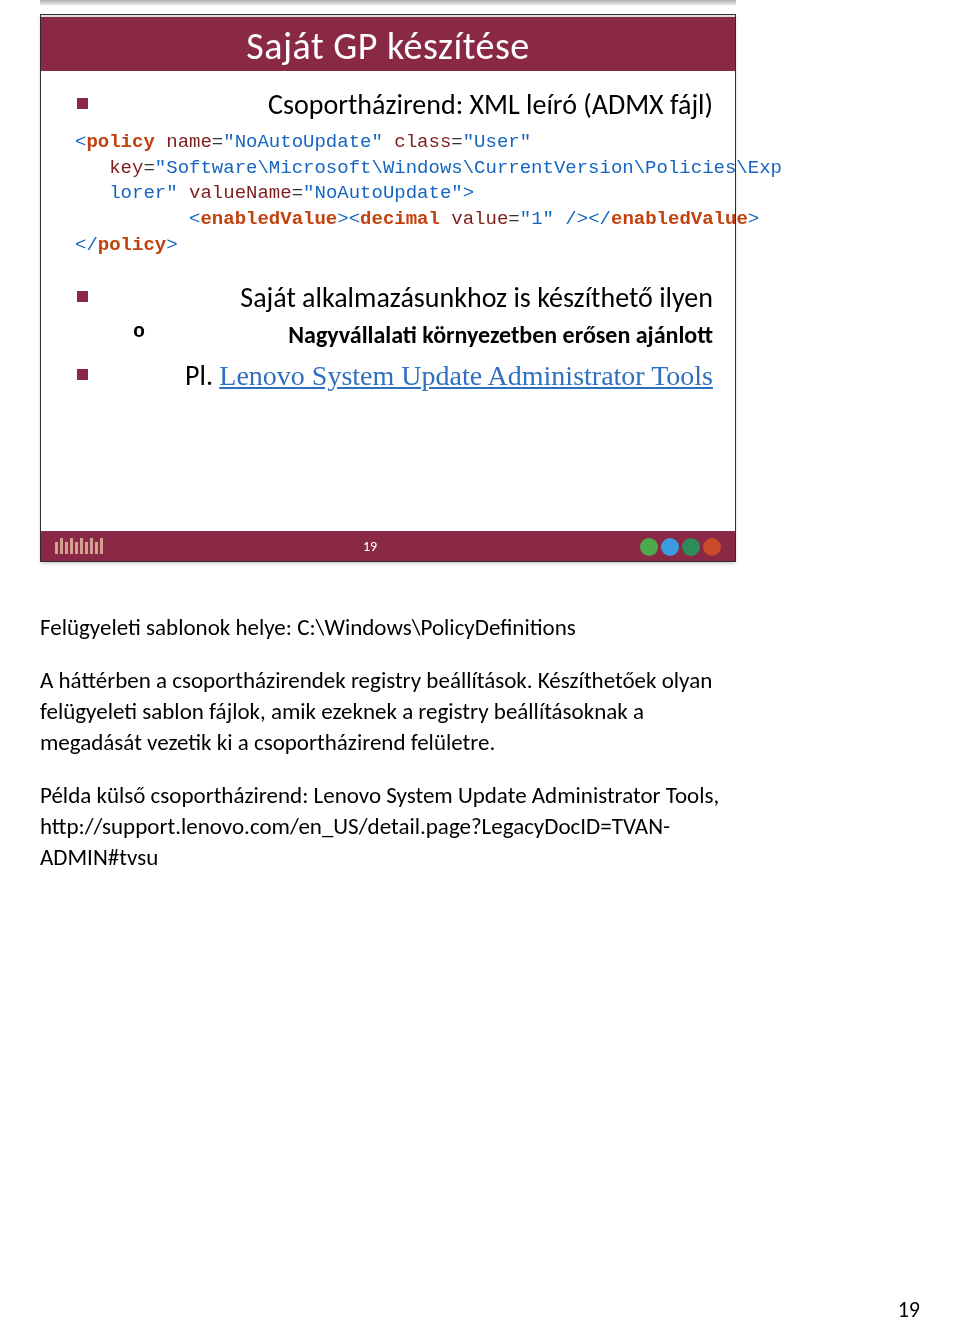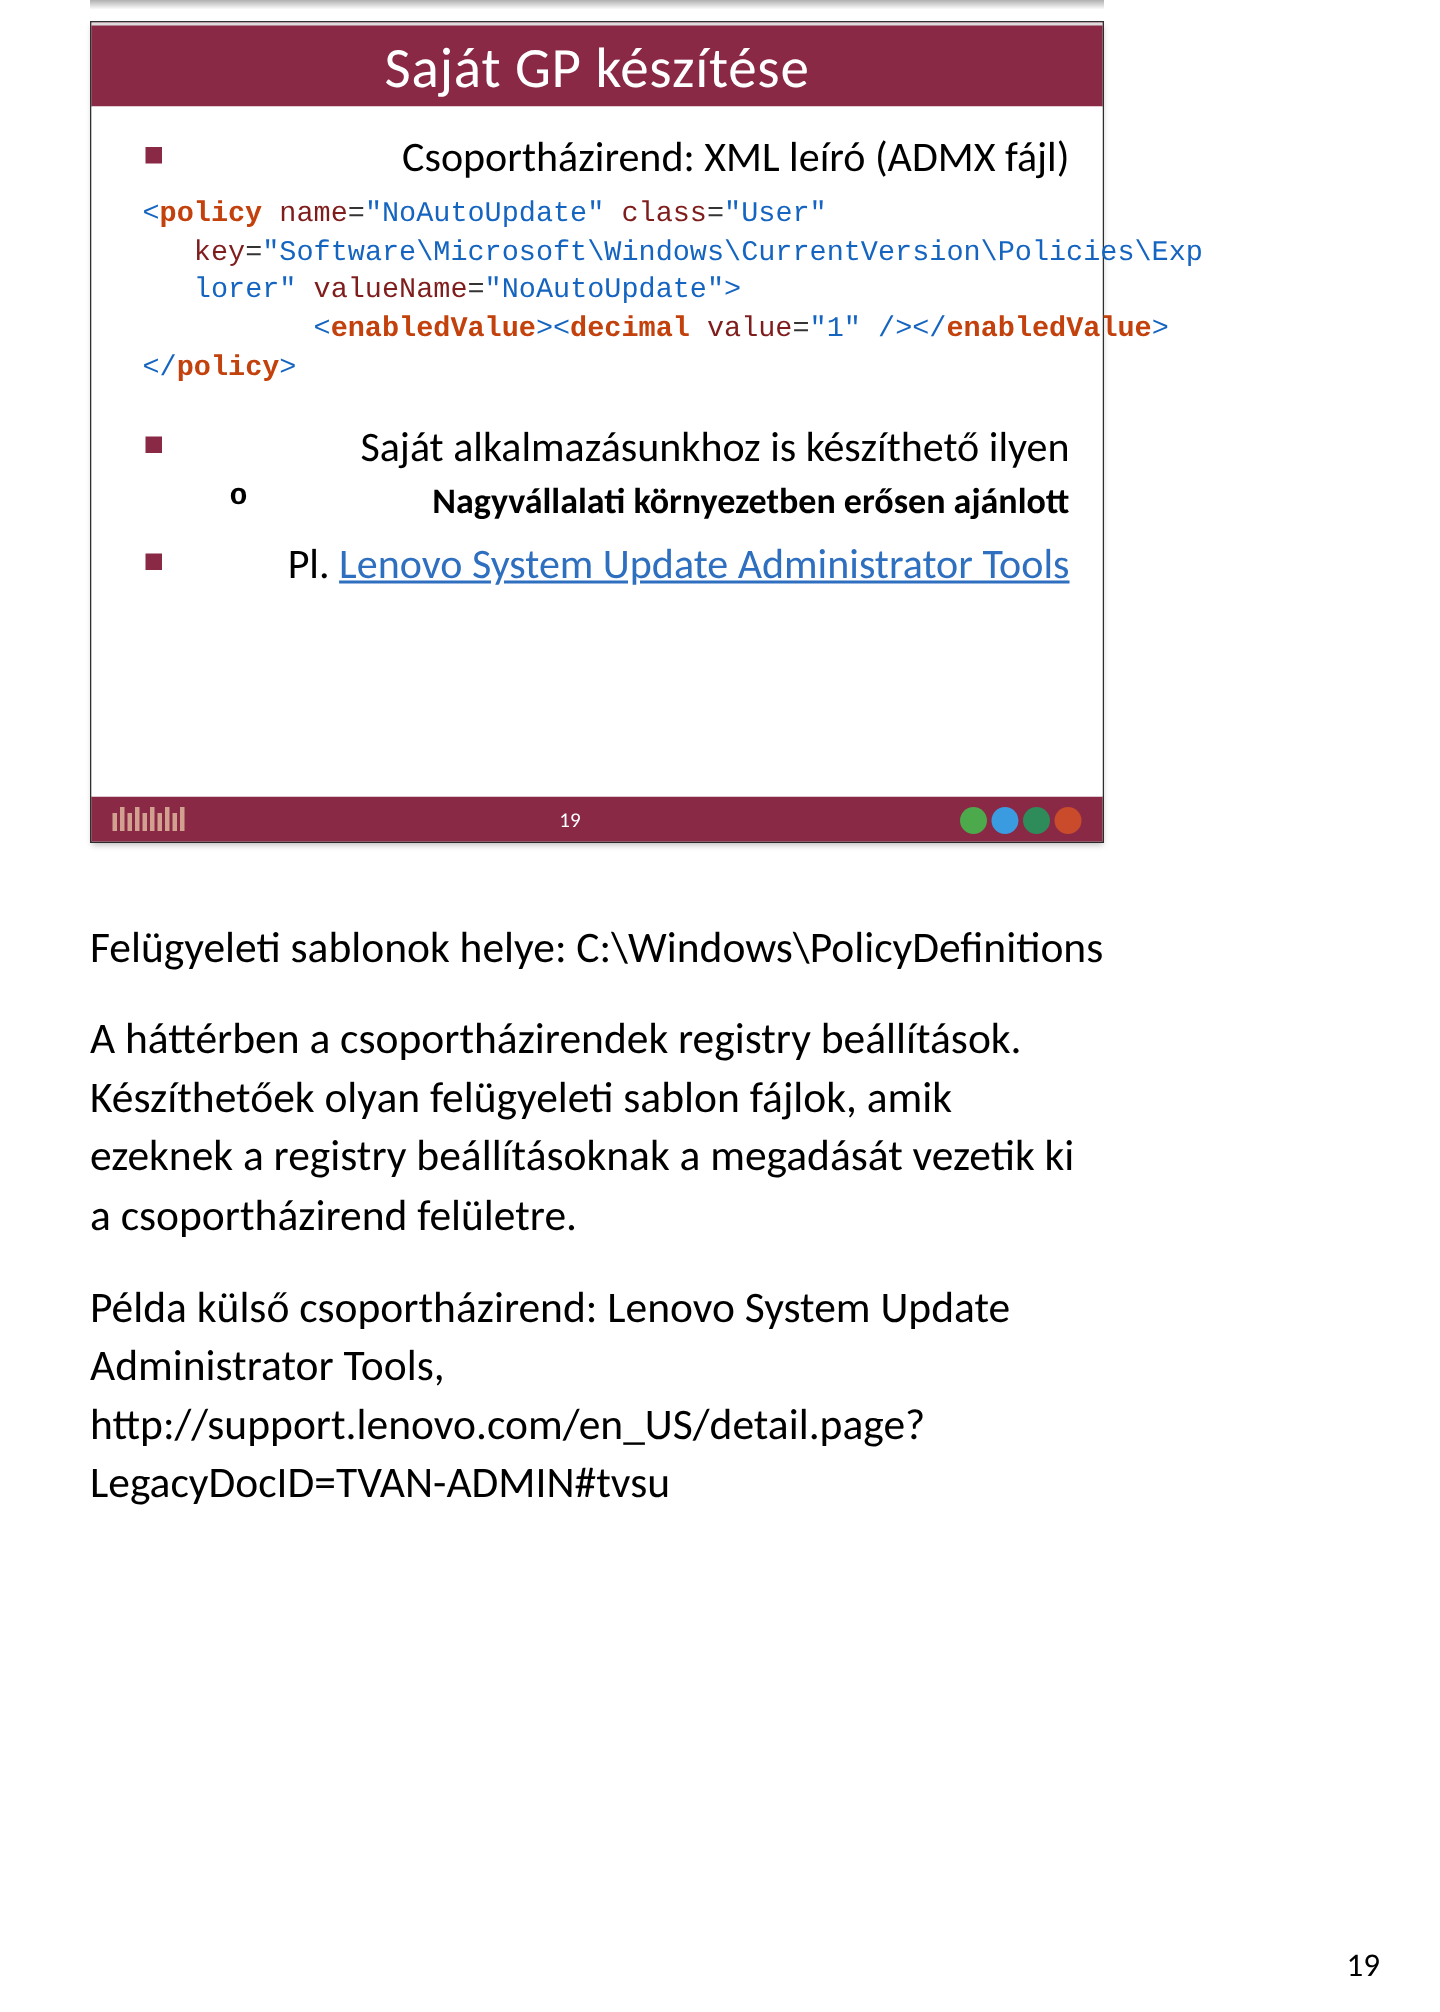--- a/index.html
+++ b/index.html
@@ -2,21 +2,21 @@
 <html><head>
 <meta charset="utf-8">
 <style>
   * { box-sizing: border-box; margin: 0; padding: 0; }
   body {
     background: #fff;
     font-family: Calibri, "Segoe UI", Arial, sans-serif;
     width: 960px;
     color: #000;
   }
-  .page { width: 776px; padding-left: 20px; }
+  .page { width: 776px; }
   .slide {
     margin: 8px 40px 0 40px;
     border: 1px solid #333;
   }
   .slide-inner {
     box-shadow: 0 2px 4px rgba(0,0,0,.25);
   }
   .title-bar {
     background: #8a2946;
     color: #fff;
@@ -72,21 +72,21 @@
     line-height: 1.35;
     padding-left: 12px;
     margin: 6px 0 12px 0;
     color: #333;
   }
   .code .tag  { color: #c2410c; font-weight: bold; }
   .code .attr { color: #7f1d1d; }
   .code .val  { color: #1565c0; }
   .code .angle{ color: #1565c0; }
 
-  .lnk { color: #2e6fbf; text-decoration: underline; }
+  .lnk { color: #2e6fbf; text-decoration: underline; font-family: Liberation Serif, serif; }
 
   .slide-footer {
     background: #8a2946;
     height: 30px;
     display: flex;
     align-items: center;
     justify-content: space-between;
     padding: 0 14px;
   }
   .footer-logo {
@@ -103,21 +103,21 @@
     margin-left:3px;vertical-align:middle;
   }
   .d1{background:#4caa4c;}
   .d2{background:#3b9be0;}
   .d3{background:#2e8c5a;}
   .d4{background:#c94b2b;}
 
   .notes {
     font-family: Calibri, "Segoe UI", Arial, sans-serif;
     padding: 50px 40px 0 40px;
-    font-size: 29px;
+    font-size: 23px;
     line-height: 1.35;
   }
   .notes p { margin-bottom: 22px; }
 
   .page-num {
     position: fixed;
     bottom: 18px;
     right: 40px;
     font-size: 22px;
     color: #000;

